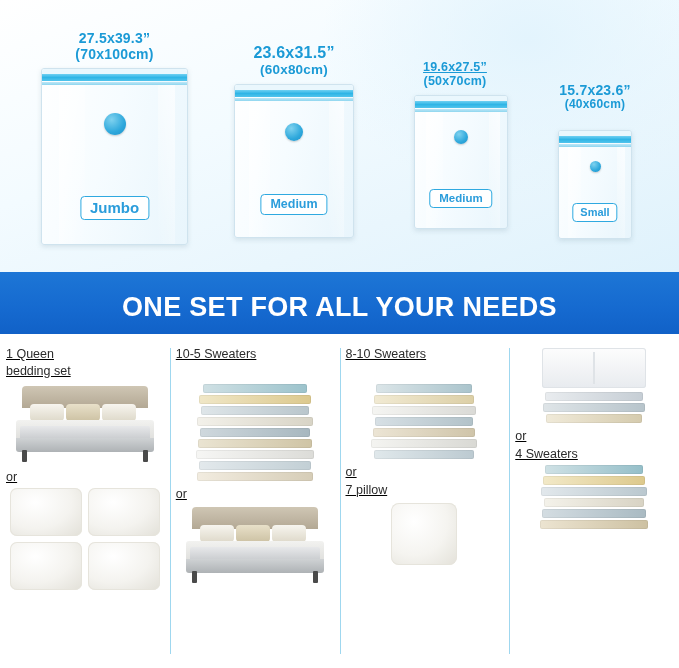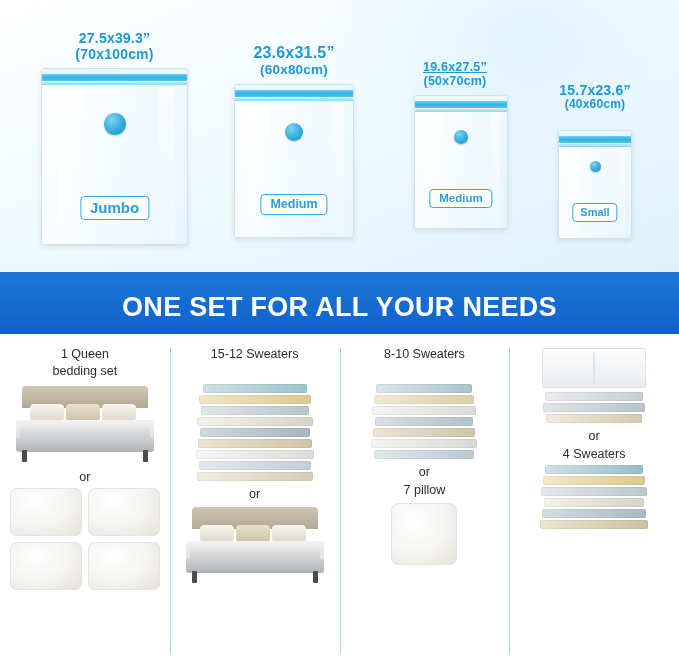--- a/index.html
+++ b/index.html
@@ -85,21 +85,21 @@
   .grid{
     position:absolute;left:0;top:334px;width:679px;height:334px;
     display:flex;
     background:#fff;
   }
   .col{
     position:relative;
     flex:1 1 0;
     padding:12px 6px 0;
     box-sizing:border-box;
-    text-align:center;
+    text-decoration:underline;
   }
   .col + .col:before{
     content:"";position:absolute;left:0;top:14px;bottom:14px;width:1px;
     background:#9fd7ef;
   }
   .cap{
     font-size:12.5px;color:#2b2b2b;line-height:1.35;
     min-height:34px;
   }
   .or{
@@ -235,21 +235,21 @@
     <div class="or">or</div>
     <div class="pillows">
       <div class="psq"></div>
       <div class="psq"></div>
       <div class="psq"></div>
       <div class="psq"></div>
     </div>
   </div>
 
   <div class="col">
-    <div class="cap">15-12 Sweaters</div>
+    <div class="cap">10-5 Sweaters</div>
     <div class="stack">
       <div class="lay" style="background:linear-gradient(90deg,#cfe0e4,#9cc3cc);width:104px;margin-left:7px;"></div>
       <div class="lay" style="background:linear-gradient(90deg,#f0e7c7,#dcc98e);width:112px;margin-left:3px;"></div>
       <div class="lay" style="background:linear-gradient(90deg,#dfe6e9,#b9c6cc);width:108px;margin-left:5px;"></div>
       <div class="lay" style="background:linear-gradient(90deg,#f3f1ea,#d8d4c6);width:116px;margin-left:1px;"></div>
       <div class="lay" style="background:linear-gradient(90deg,#cfd8dd,#a7b7bf);width:110px;margin-left:4px;"></div>
       <div class="lay" style="background:linear-gradient(90deg,#eae4d2,#cfc4a5);width:114px;margin-left:2px;"></div>
       <div class="lay" style="background:linear-gradient(90deg,#f6f6f4,#dcdcd8);width:118px;margin-left:0;"></div>
       <div class="lay" style="background:linear-gradient(90deg,#e3e9ec,#c2cfd5);width:112px;margin-left:3px;"></div>
       <div class="lay" style="background:linear-gradient(90deg,#f2ece0,#d6cdb7);width:116px;margin-left:1px;"></div>

